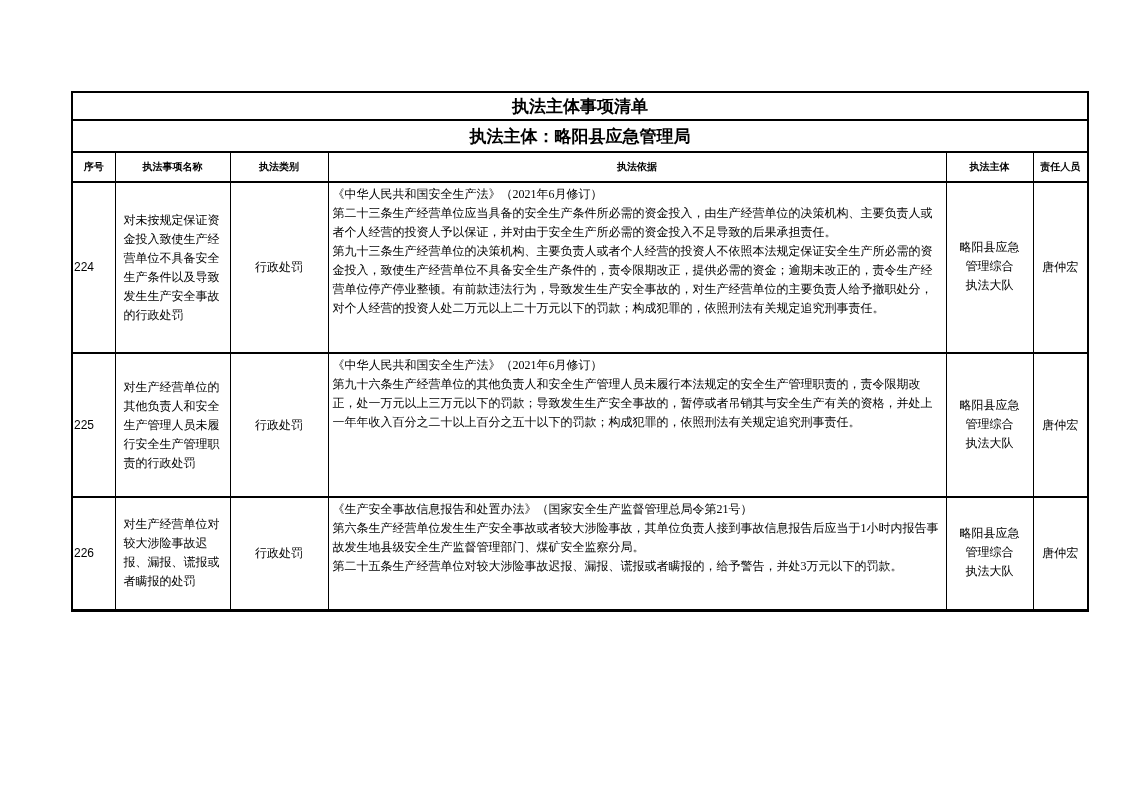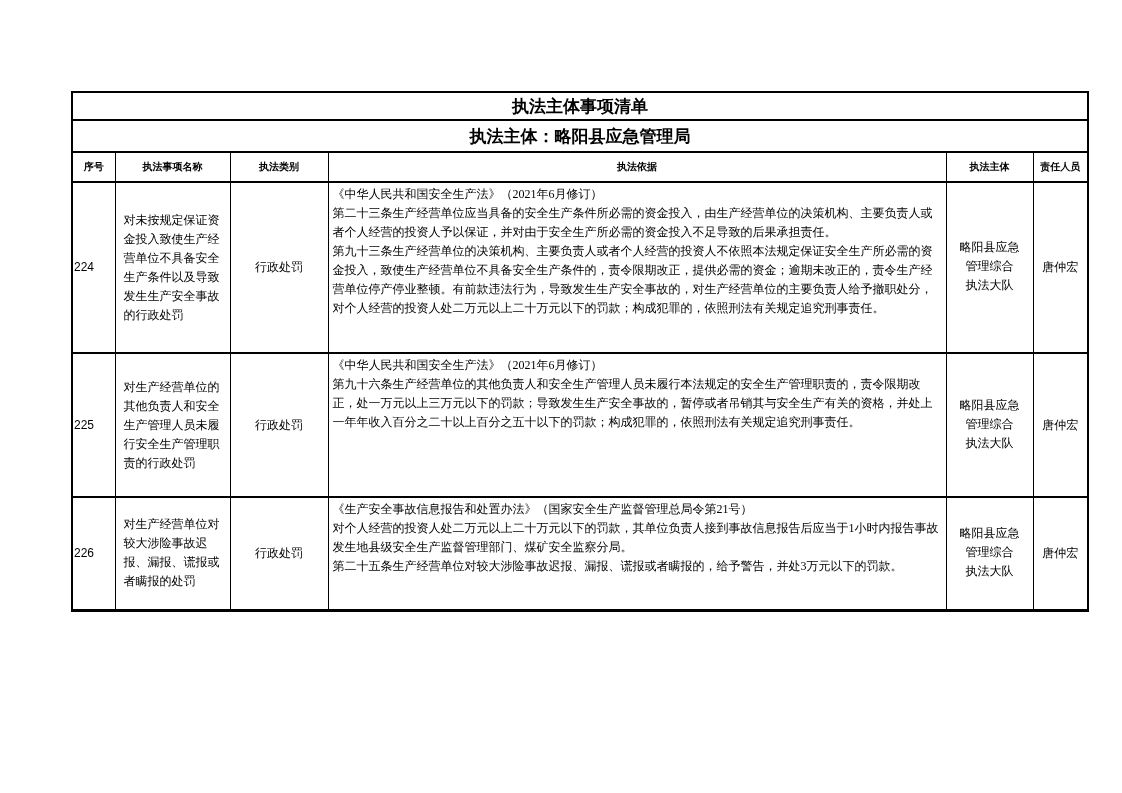--- a/index.html
+++ b/index.html
@@ -154,21 +154,21 @@
         <td class="cell-org">略阳县应急
 管理综合
 执法大队</td>
         <td class="cell-person">唐仲宏</td>
       </tr>
       <tr class="data-row row-2">
         <td class="cell-seq">226</td>
         <td class="cell-name">对生产经营单位对较大涉险事故迟报、漏报、谎报或者瞒报的处罚</td>
         <td class="cell-category">行政处罚</td>
         <td class="cell-basis">《生产安全事故信息报告和处置办法》（国家安全生产监督管理总局令第21号）
-对个人经营的投资人处二万元以上二十万元以下的罚款，其单位负责人接到事故信息报告后应当于1小时内报告事故发生地县级安全生产监督管理部门、煤矿安全监察分局。
+第六条生产经营单位发生生产安全事故或者较大涉险事故，其单位负责人接到事故信息报告后应当于1小时内报告事故发生地县级安全生产监督管理部门、煤矿安全监察分局。
 第二十五条生产经营单位对较大涉险事故迟报、漏报、谎报或者瞒报的，给予警告，并处3万元以下的罚款。</td>
         <td class="cell-org">略阳县应急
 管理综合
 执法大队</td>
         <td class="cell-person">唐仲宏</td>
       </tr>
     </tbody>
   </table>
 </div>
 

